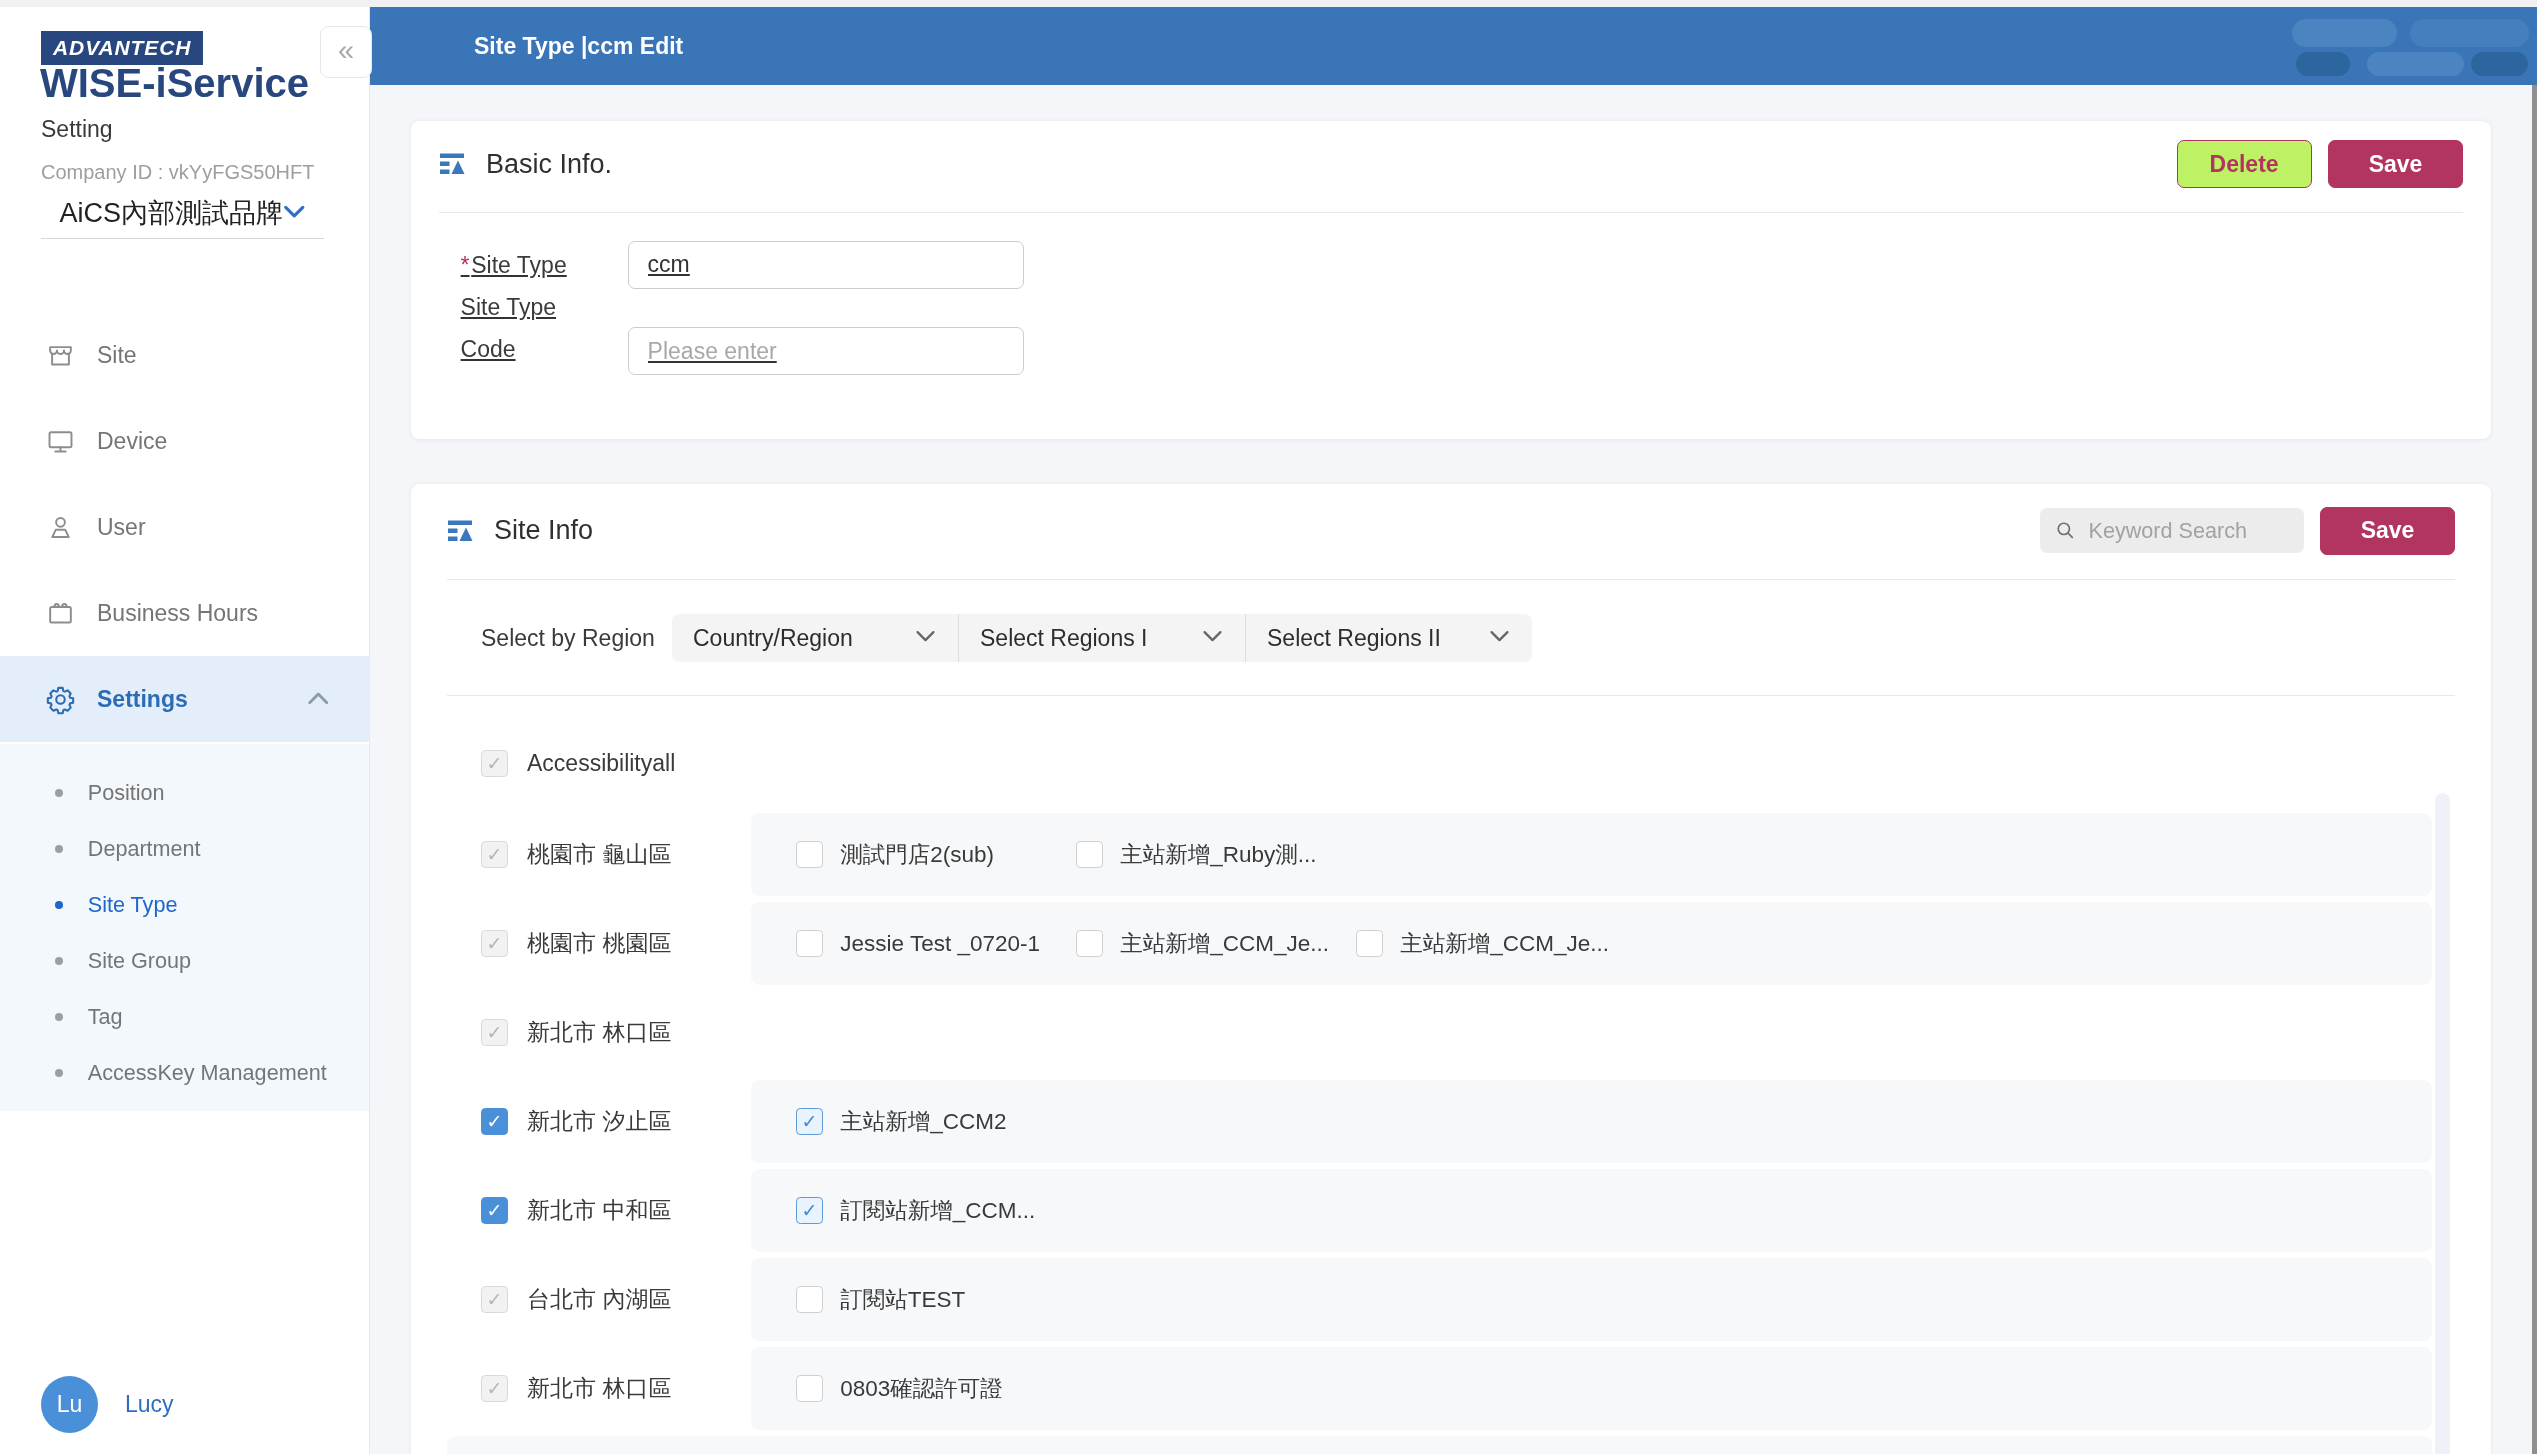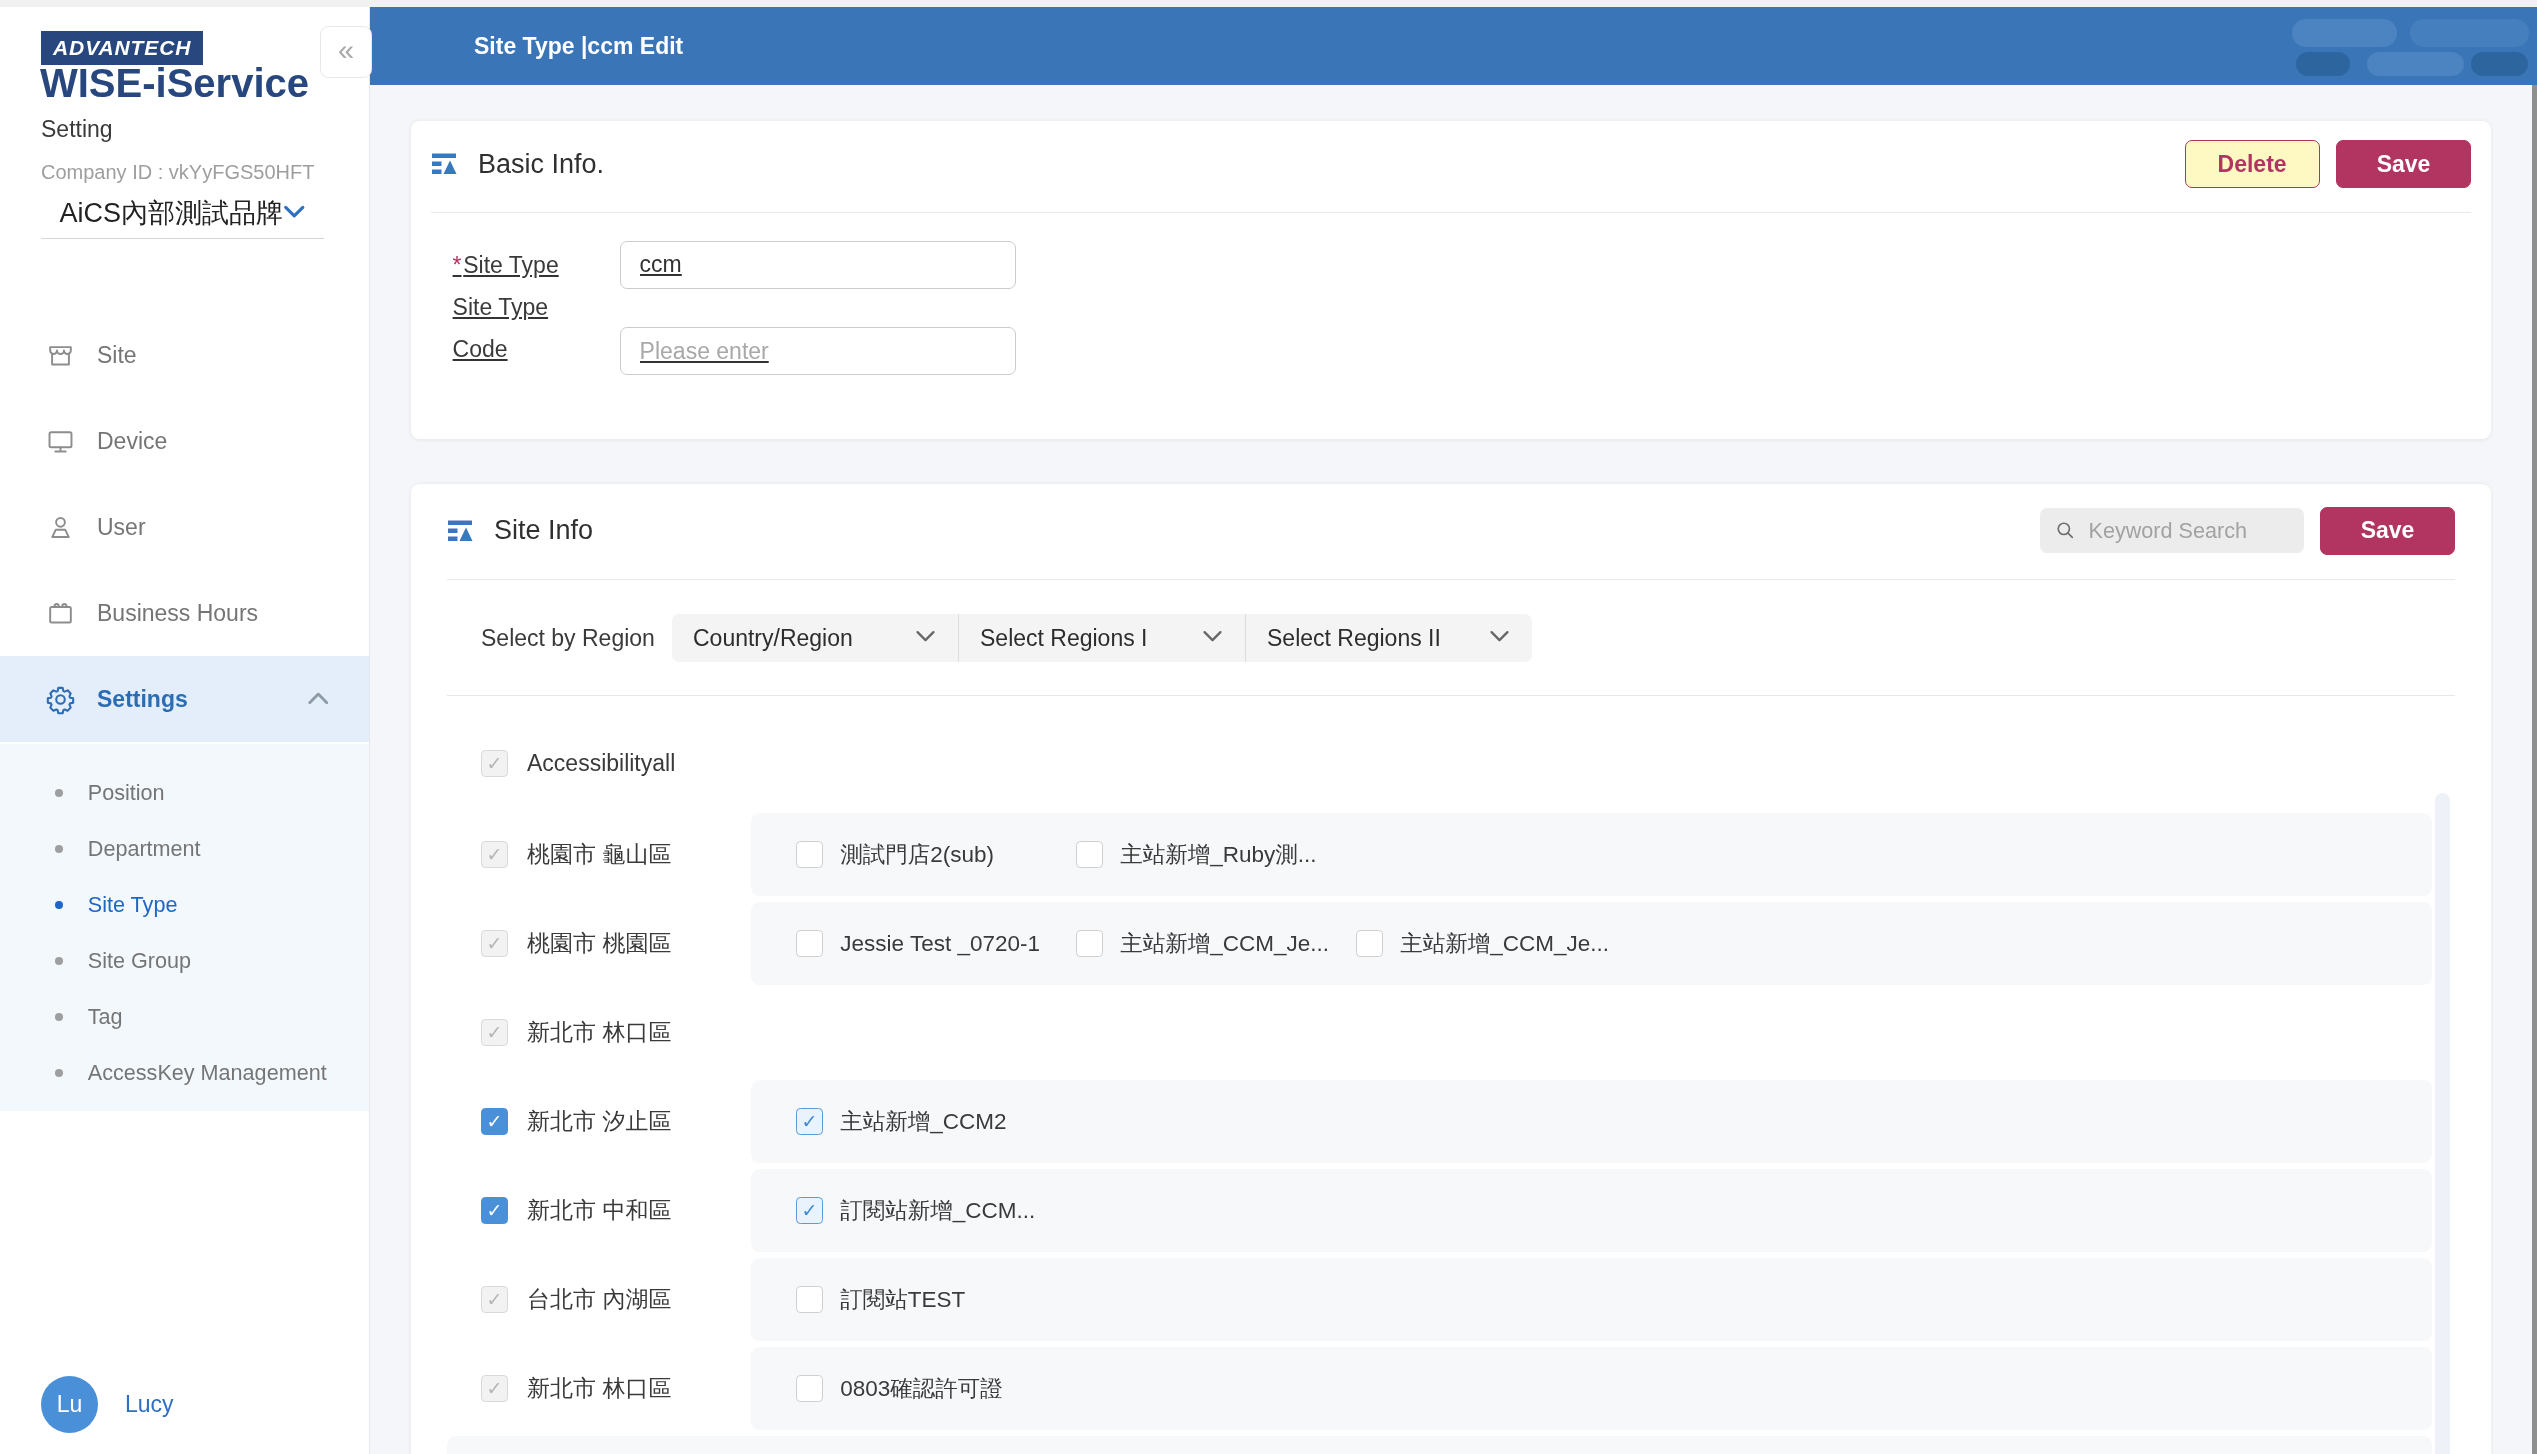--- a/index.html
+++ b/index.html
@@ -52,30 +52,30 @@
     color:#fff;font-size:23px;font-weight:700;}
   .pill{position:absolute;border-radius:14px;}
   .p1{left:1922px;top:12px;width:105px;height:28px;background:#4b84c1;}
   .p2{left:2040px;top:12px;width:119px;height:28px;background:#457fbd;}
   .p3{left:1926px;top:45px;width:54px;height:24px;background:#2d659f;}
   .p4{left:1997px;top:45px;width:97px;height:24px;background:#4b84c1;}
   .p5{left:2101px;top:45px;width:57px;height:24px;background:#2d659f;}
 
   .card{position:absolute;left:41px;width:2080px;background:#fff;border-radius:8.6px;
     box-shadow:0 0.9px 4.3px rgba(0,0,0,.07);box-sizing:border-box;}
-  .card-basic{top:114px;height:318px;padding:19px 20px;}
+  .card-basic{top:114px;height:318px;padding:19px 28px;}
   .card-site{top:477px;height:1028px;padding:22.5px 36px;}
 
   .card-header{display:flex;align-items:center;}
   .sec-icon{width:26px;height:26px;flex:0 0 26px;}
   .sec-title{margin-left:21px;font-size:27px;color:#303030;font-weight:500;}
   .hdr-actions{margin-left:auto;display:flex;align-items:center;gap:16.4px;}
   .btn{height:48px;border-radius:7px;font-size:23px;font-weight:600;display:flex;align-items:center;
     justify-content:center;cursor:pointer;box-sizing:border-box;font-family:inherit;}
-  .btn-outline{width:135px;background:#fef9c3;border:1.7px solid #b13560;color:#b13560;}
+  .btn-outline{width:135px;background:#bef264;border:1.7px solid #b13560;color:#b13560;}
   .btn-solid{width:135px;background:#b13560;border:1.7px solid #b13560;color:#fff;}
   .divider{height:0.9px;background:#e8e8e8;border:0;margin:0;}
   .div1{margin-top:24px;}
   .search-box{width:264px;height:45px;background:#ececec;border-radius:7px;display:flex;
     align-items:center;padding:0 14px;box-sizing:border-box;}
   .search-box svg{color:#6f6f6f;flex:0 0 22.5px;}
   .search-input{border:0;background:transparent;outline:none;margin-left:10.4px;font-size:21.6px;
     color:#444;width:199px;font-family:inherit;}
   .search-input::placeholder{color:#a2a2a2;}
 

